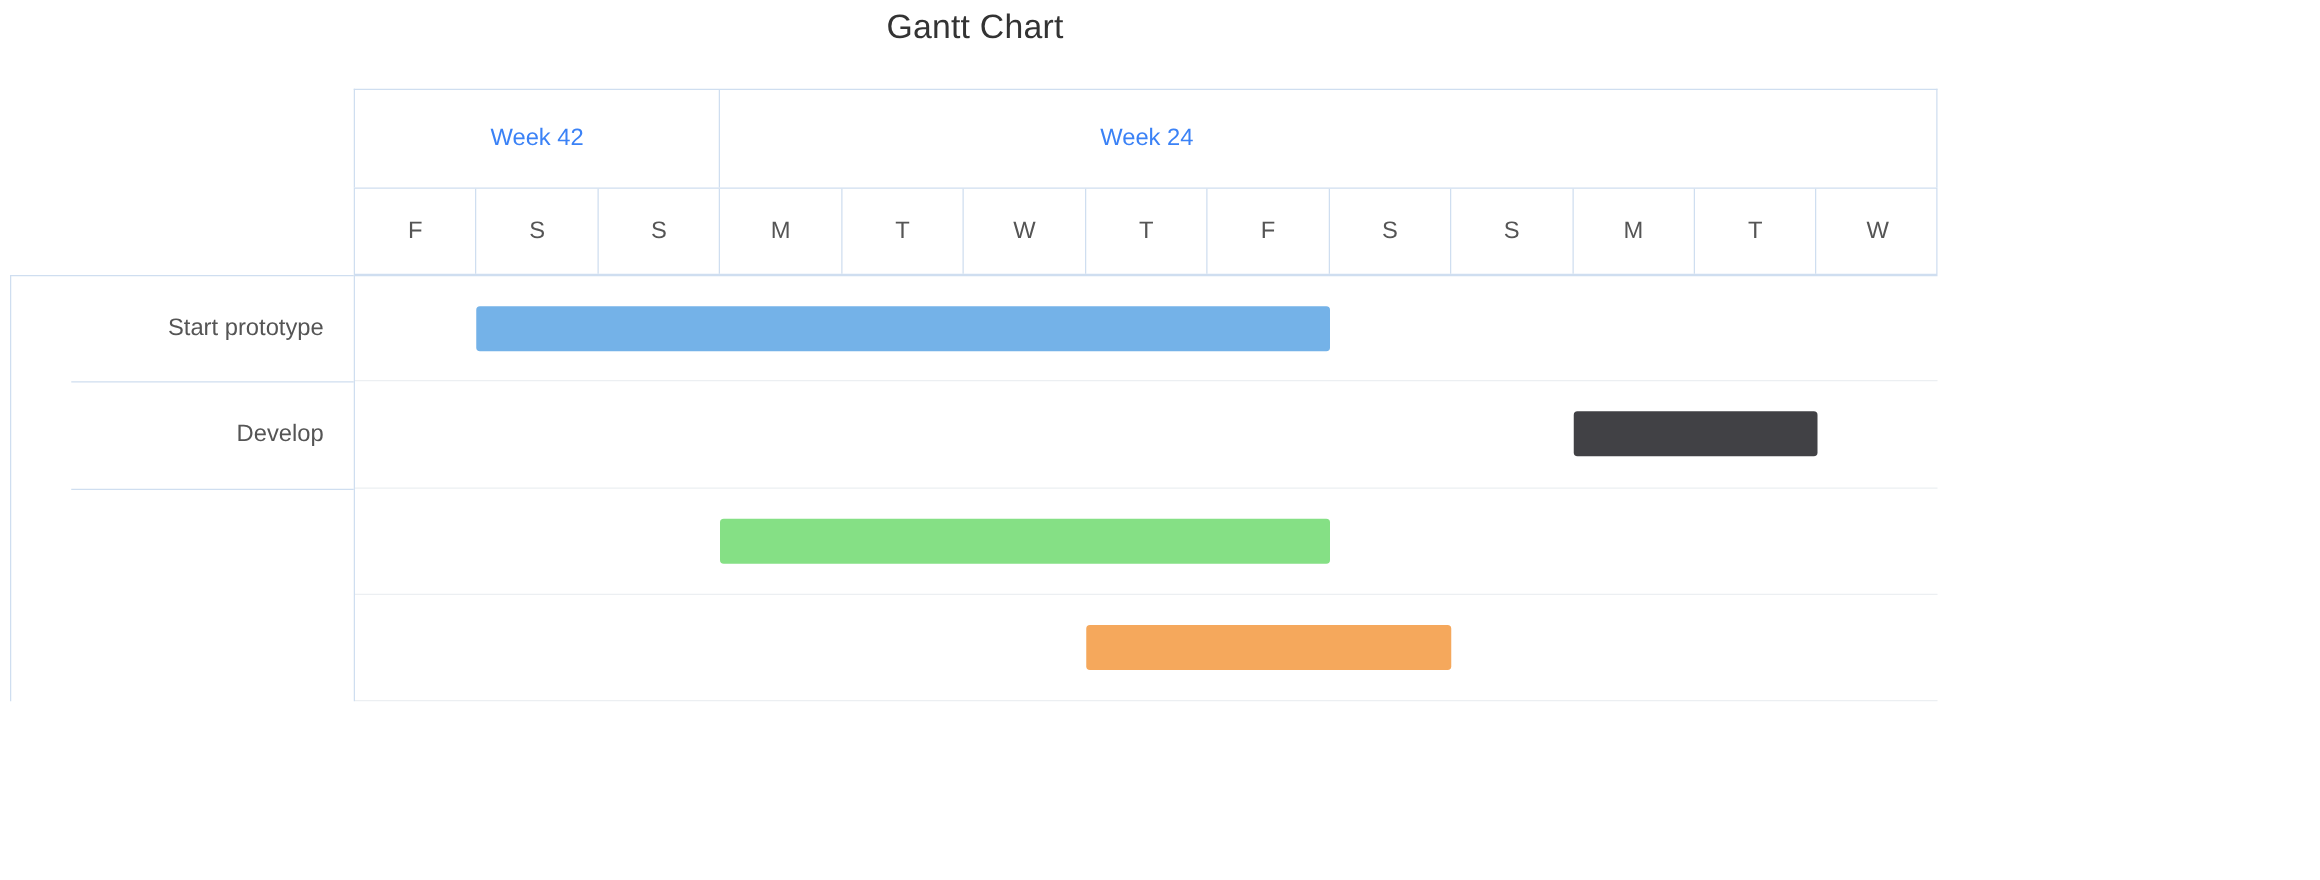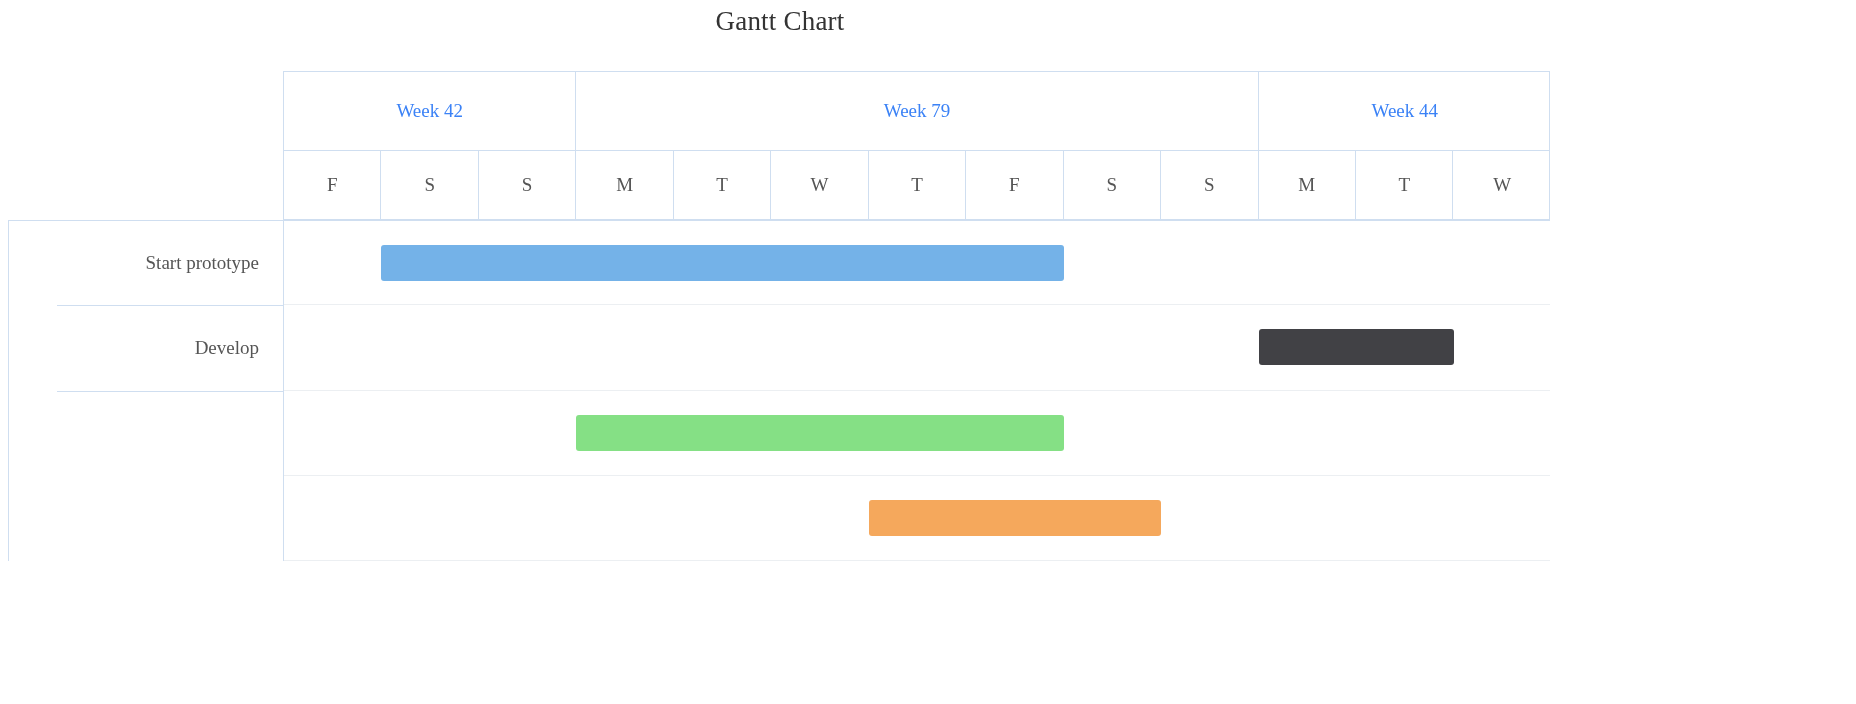--- a/index.html
+++ b/index.html
@@ -11,21 +11,20 @@
     width: 1856px;
     height: 704px;
     font-family: "Liberation Sans", sans-serif;
     overflow: hidden;
   }
 
   #chart-root {
     position: relative;
     width: 1620px;
     height: 704px;
-    font-family: Liberation Serif, serif;
   }
 
   
   .chart-title {
     position: absolute;
     left: 0;
     top: 6px;
     width: 1560px;
     text-align: center;
     font-size: 27px;
@@ -172,22 +171,21 @@
           <span>Start prototype</span>
         </div>
         <div class="row-label">
           <span>Develop</span>
         </div>
       </div>
 
     <div class="time-col">
       <div class="week-row" id="week-row">
           <div class="week-cell" style="width: 292.385px; flex: 0 0 292.385px;">Week 42</div>
-          <div class="week-cell" style="width: 682.231px; flex: 0 0 682.231px;">Week 79</div>
-          <div class="week-cell" style="width: 292.385px; flex: 0 0 292.385px;">Week 44</div>
+          <div class="week-cell" style="width: 682.231px; flex: 0 0 682.231px;">Week 24</div>
         </div>
       <div class="day-row" id="day-row">
           <div class="day-cell">F</div>
           <div class="day-cell">S</div>
           <div class="day-cell">S</div>
           <div class="day-cell">M</div>
           <div class="day-cell">T</div>
           <div class="day-cell">W</div>
           <div class="day-cell">T</div>
           <div class="day-cell">F</div>

